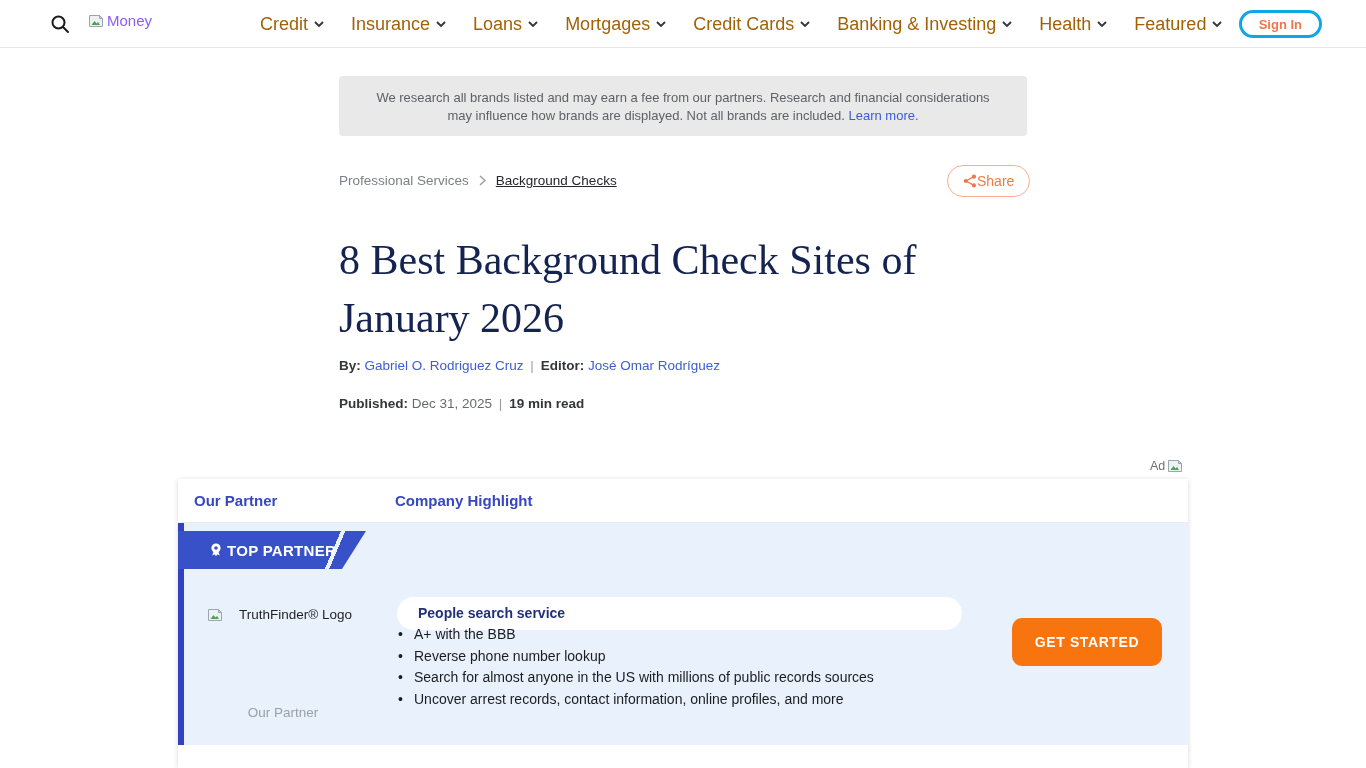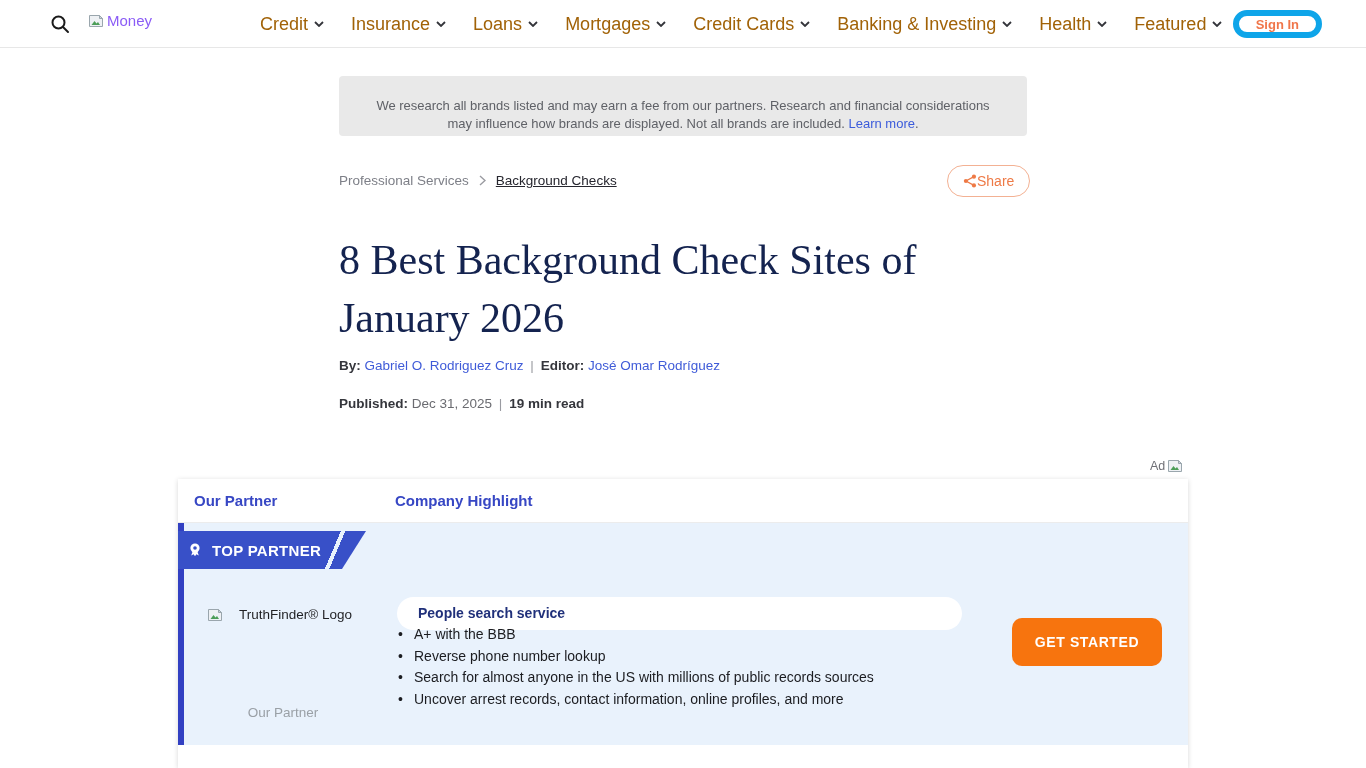--- a/index.html
+++ b/index.html
@@ -14,29 +14,29 @@
     position:absolute; top:0; left:0; width:1366px; height:48px;
     background:#ffffff; border-bottom:1px solid #e7e7e7;
   }
   .search-btn { position:absolute; left:50px; top:14px; width:20px; height:20px; cursor:pointer; background:none; border:none; }
   .logo { position:absolute; left:88px; top:12px; display:flex; align-items:center; gap:3px; cursor:pointer; }
   .logo-alt { font-size:15px; color:#8b5cf6; }
   .navmenu { position:absolute; left:260px; top:0; height:48px; display:flex; align-items:center; gap:27px; }
   .navitem { display:flex; align-items:center; gap:6px; font-size:18px; color:#a16207; cursor:pointer; white-space:nowrap; }
   .signin {
     position:absolute; right:44px; top:10px; height:28px; padding:0 17px;
-    border:6px solid #0ea5e9; border-radius:16px; background:#fff;
+    border:3px solid #0ea5e9; border-radius:16px; background:#fff;
     color:#f0764a; font-size:13px; font-weight:bold; cursor:pointer;
     font-family:"Liberation Sans", sans-serif;
   }
 
   
   .disclaimer {
     position:absolute; left:339px; top:76px; width:688px; height:60px;
-    background:#e9e9e9; border-radius:4px; padding:21px 34px;
+    background:#e9e9e9; border-radius:4px; padding:13px 34px;
     font-size:13px; line-height:18px; color:#5f6167; text-align:center;
   }
   .disclaimer a { color:#3b5bdb; text-decoration:none; cursor:pointer; }
 
   
   .breadcrumb { position:absolute; left:339px; top:173px; display:flex; align-items:center; gap:10px; font-size:13.5px; }
   .crumb-parent { color:#7d7f87; cursor:pointer; }
   .crumb-current { color:#26262e; text-decoration:underline; cursor:pointer; }
   .share-btn {
     position:absolute; left:947px; top:165px; height:32px; padding:0 15px;
@@ -67,21 +67,21 @@
     position:absolute; left:178px; top:479px; width:1010px; height:289px;
     background:#ffffff; box-shadow:0 1px 5px rgba(0,0,0,0.16);
   }
   .pc-header { position:relative; height:44px; display:flex; align-items:center; border-bottom:1px solid #ececec; }
   .pc-col1 { position:absolute; left:16px; font-size:15px; font-weight:bold; color:#3747c4; }
   .pc-col2 { position:absolute; left:217px; font-size:15px; font-weight:bold; color:#3747c4; }
   .pc-row { position:relative; height:222px; background:#e9f2fc; }
   .pc-leftbar { position:absolute; left:0; top:0; width:6px; height:100%; background:#3240c2; }
   .ribbon {
     position:absolute; left:0; top:8px; width:188px; height:38px;
-    display:flex; align-items:center; gap:9px; padding-left:9px;
+    display:flex; align-items:center; gap:3px; padding-left:30px;
     color:#ffffff; font-size:15px; font-weight:bold; letter-spacing:0.3px;
     background:linear-gradient(113deg, #3850c8 0 150px, #e9f2fc 150px 154px, #3850c8 154px);
     clip-path:polygon(0 0, 100% 0, calc(100% - 24px) 100%, 0 100%);
   }
   .pc-logo-cell { position:absolute; left:29px; top:84px; display:flex; align-items:center; gap:16px; }
   .pc-logo-alt { font-size:13.5px; color:#1f2023; }
   .pc-caption { position:absolute; left:30px; top:182px; width:150px; text-align:center; font-size:13.5px; color:#9aa0a6; }
   .pc-pill {
     position:absolute; left:219px; top:50px; width:565px; height:33px;
     background:#ffffff; border-radius:17px; line-height:33px; padding-left:21px;

